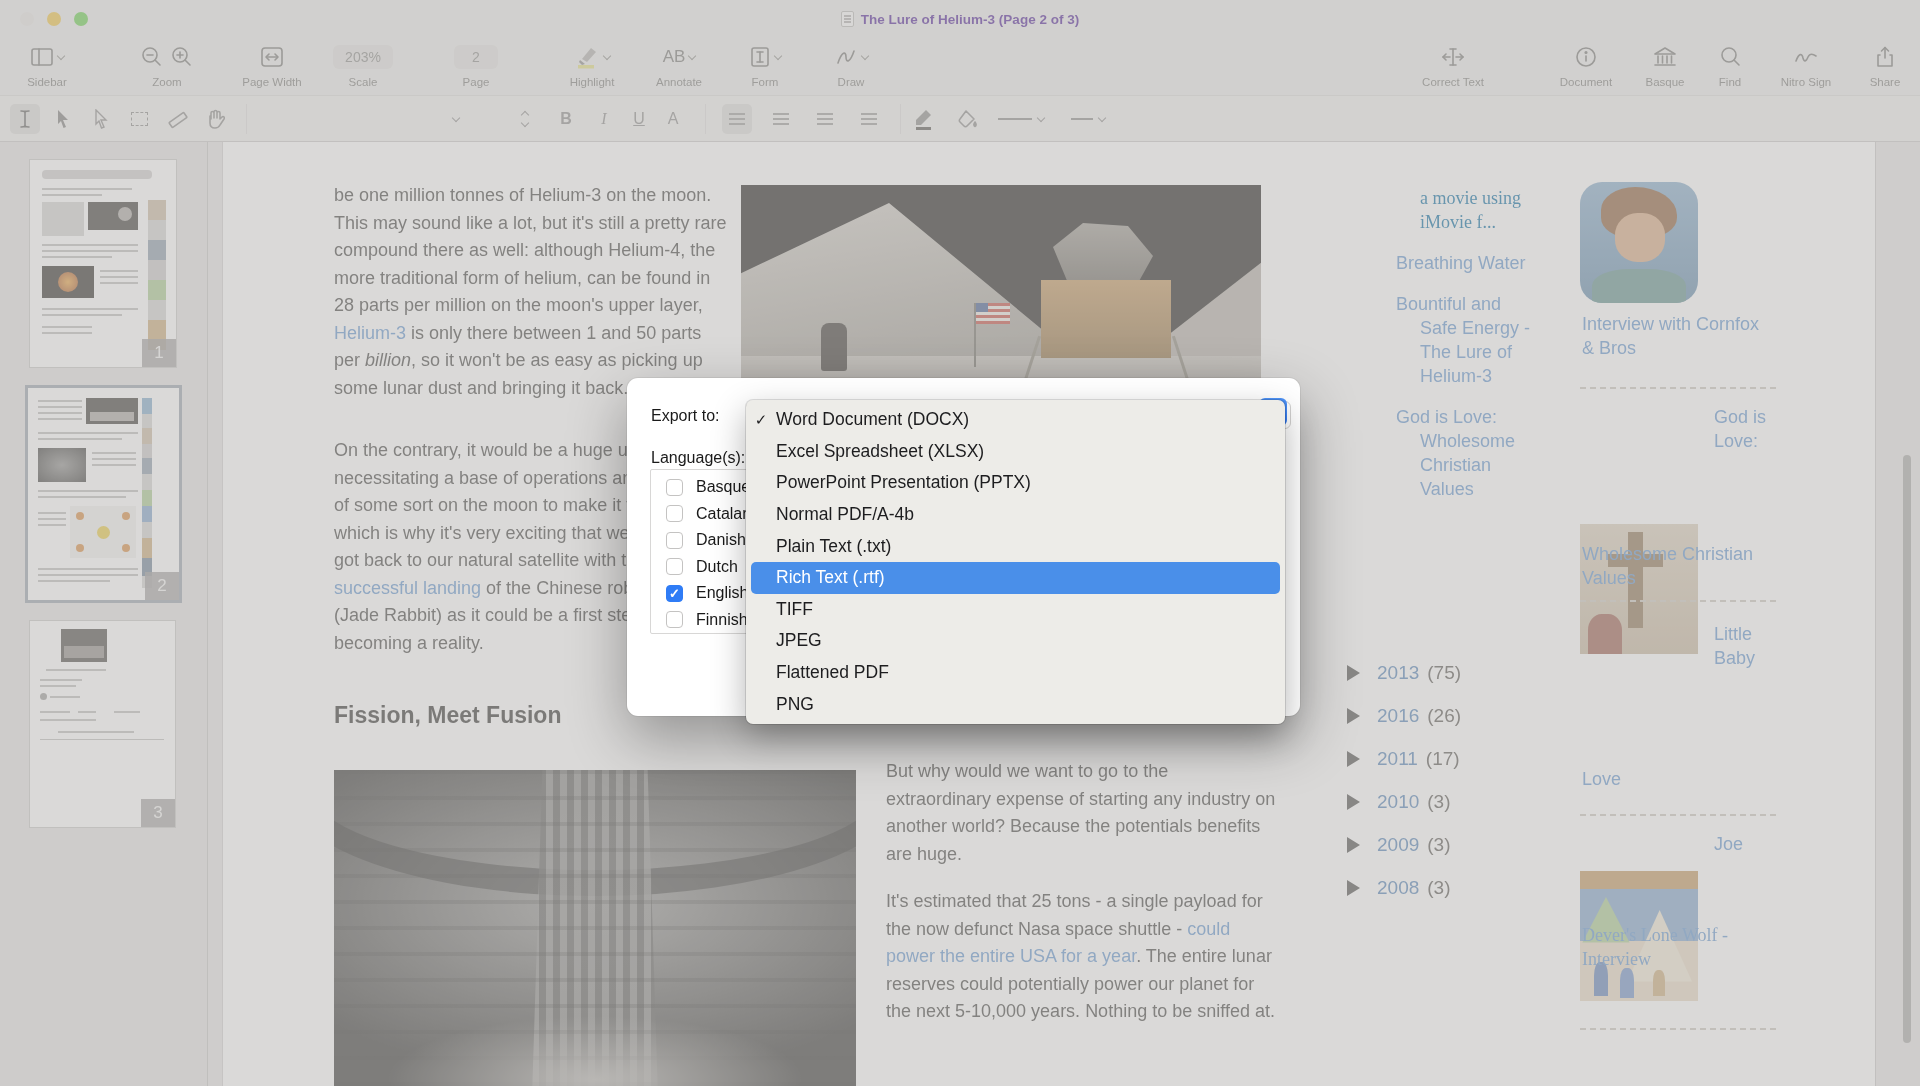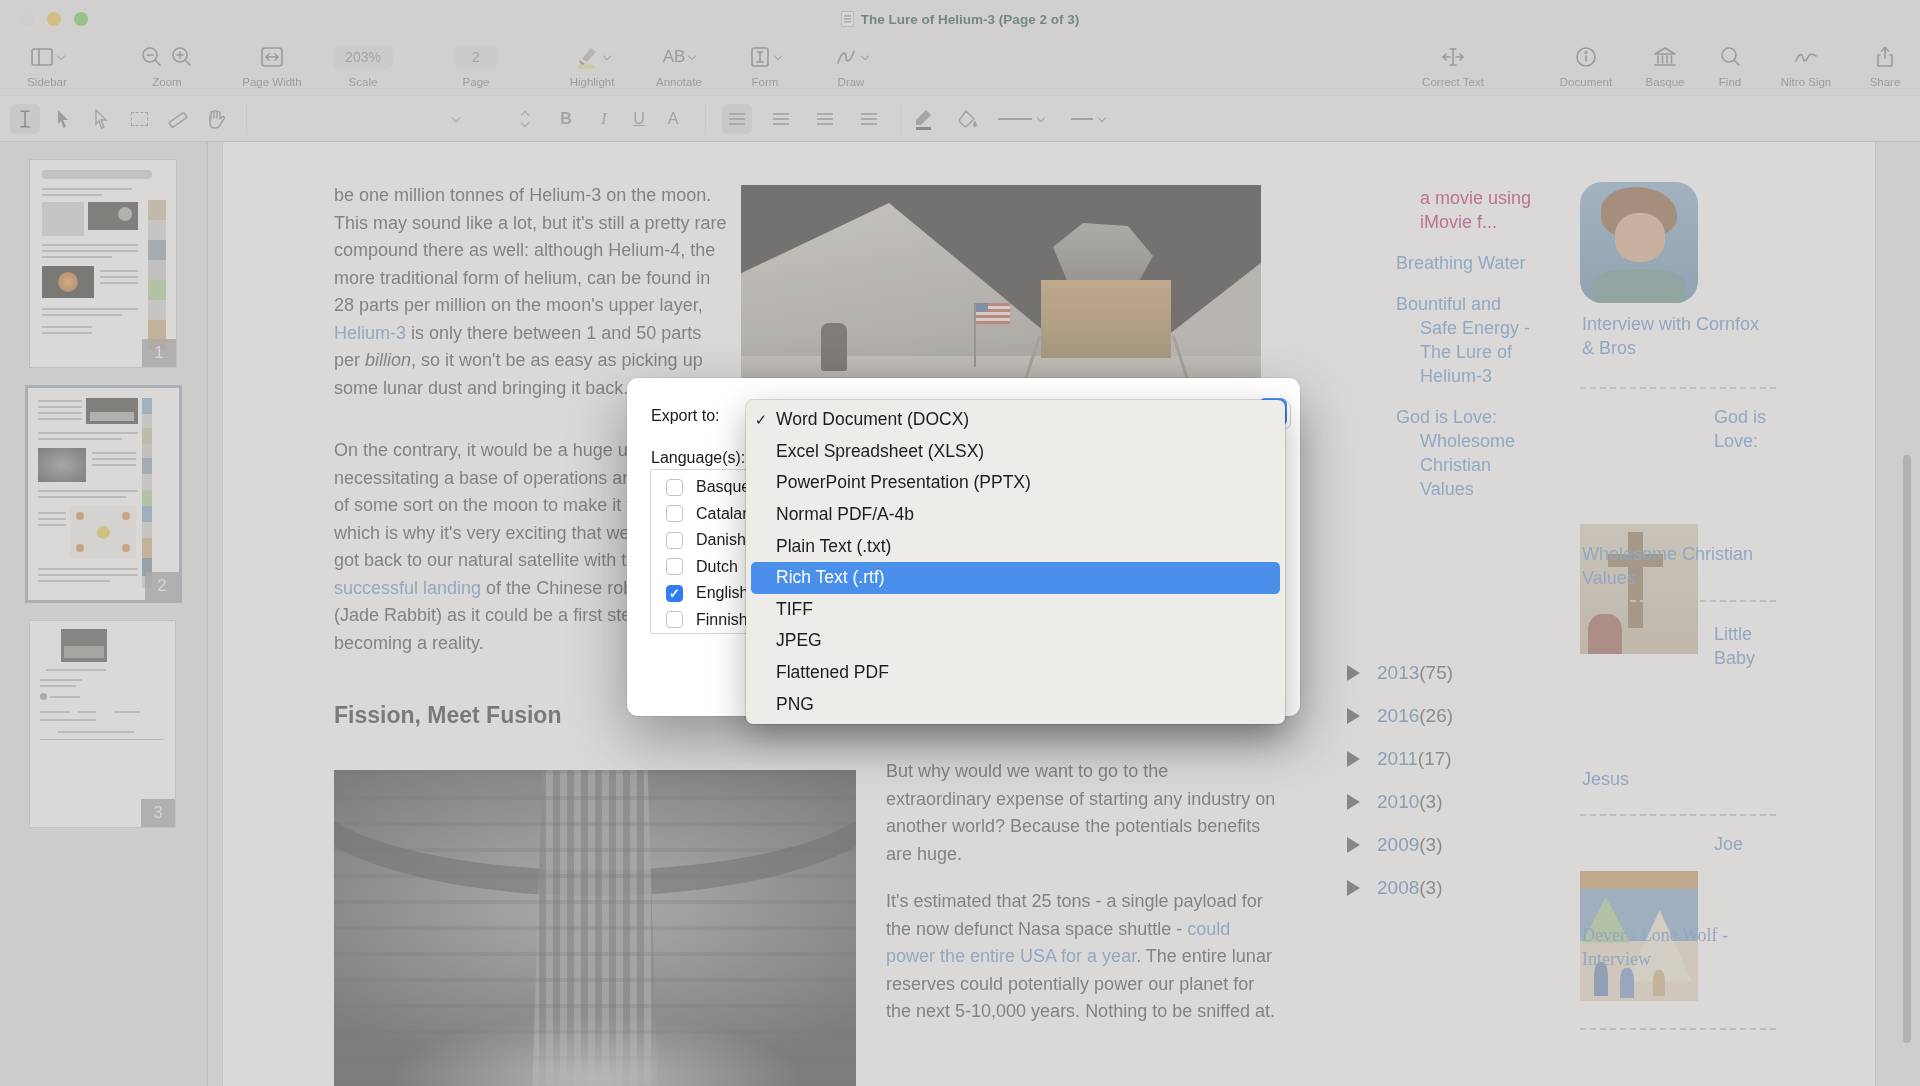--- a/index.html
+++ b/index.html
@@ -7,21 +7,21 @@
     font-family:"Liberation Sans", sans-serif; }
   #stage { position:relative; width:1920px; height:1086px; overflow:hidden; background:#ECECEB; }
   .abs { position:absolute; }
 
   
   #titlebar { left:0; top:0; width:1920px; height:38px; background:#ECECEA; }
   .tl { width:14px; height:14px; border-radius:50%; top:12px; }
   #title-wrap { left:0; top:0; width:1920px; height:38px; display:flex; align-items:center; justify-content:center; gap:7px; }
   #doc-icon { width:13px; height:16px; background:#FBFBFA; border:1px solid #B9B8B7; border-radius:2px; position:relative; }
   #doc-icon::after { content:""; position:absolute; left:2px; top:3px; width:7px; height:1.5px; background:#AFAEAD; box-shadow:0 3px 0 #AFAEAD, 0 6px 0 #AFAEAD; }
-  #win-title { font-size:13.5px; font-weight:700; color:#14532d; }
+  #win-title { font-size:13.5px; font-weight:700; color:#4c1d95; }
 
   
   #toolbar { left:0; top:38px; width:1920px; height:58px; background:#ECECEA; border-bottom:1px solid #DCDBDA; }
   .titem { position:absolute; top:2px; width:110px; display:flex; flex-direction:column; align-items:center; }
   .ticon { height:34px; display:flex; align-items:center; justify-content:center; gap:4px; color:#757573; }
   .tlabel { font-size:11.5px; color:#7A7A78; margin-top:2px; white-space:nowrap; }
   .chev { width:6px; height:6px; border-right:1.5px solid #8A8A88; border-bottom:1.5px solid #8A8A88; transform:rotate(45deg); margin-top:-3px; }
   .valbox { background:#E2E1DF; border-radius:6px; color:#8A8A88; font-size:14px; padding:4px 12px; }
   svg.ic { stroke:#757573; fill:none; stroke-width:1.6; stroke-linecap:round; stroke-linejoin:round; }
 
@@ -66,24 +66,24 @@
   
   #reactor-img { position:absolute; left:111px; top:628px; width:522px; height:316px; overflow:hidden;
     background:radial-gradient(ellipse 70% 55% at 50% 42%, #9C9C9A 0%, #6E6E6C 45%, #343432 100%); }
   .r-col { position:absolute; left:38%; top:0; width:24%; height:100%;
     background:repeating-linear-gradient(90deg,#8E8E8C 0 7px,#5A5A58 7px 14px); clip-path:polygon(8% 0,92% 0,100% 100%,0 100%); opacity:.85; }
   .r-ring { position:absolute; left:-10%; top:-30%; width:120%; height:70%; border-radius:50%; border:26px solid rgba(30,30,28,.55); }
   .r-floor { position:absolute; left:10%; bottom:-18%; width:80%; height:40%; border-radius:50%; background:radial-gradient(#B5B3AF 0%, rgba(120,118,114,0) 70%); }
   .r-grid { position:absolute; inset:0; background:repeating-linear-gradient(to bottom, rgba(40,40,38,.25) 0 4px, transparent 4px 26px); }
   .pagelinks { position:absolute; left:1173px; top:44px; width:140px; font-size:18px; line-height:24px; }
   .pagelinks .li { padding-left:24px; text-indent:-24px; margin-bottom:17px; color:#5E93CF; overflow-wrap:anywhere; }
-  .pagelinks .li.cont { text-indent:0; color:#be185d; }
+  .pagelinks .li.cont { text-indent:0; color:#0369a1;font-family:Liberation Serif, serif; }
   .yearrow { position:absolute; left:1124px; display:flex; align-items:center; font-size:19px; }
   .ytri { width:0; height:0; border-left:13px solid #4A4A48; border-top:8px solid transparent; border-bottom:8px solid transparent; margin-right:17px; }
-  .yyear { color:#4E7FB5; margin-right:0; }
+  .yyear { color:#4E7FB5; margin-right:8px; }
   .ycount { color:#55534F; }
   .card-img { position:absolute; border-radius:0; overflow:hidden; }
   .rounded { border-radius:22px; }
   .cap { position:absolute; font-size:18px; line-height:24px; color:#5E93CF; }
   .dashline { position:absolute; width:196px; border-top:2px dashed #CBC5BC; }
 
   
   .ocean { background:linear-gradient(#83A9C9,#5E87A8); position:relative; }
   .ocean .hair { position:absolute; left:18%; top:4%; width:64%; height:42%; background:#8A5A33; border-radius:45% 55% 40% 40%; }
   .ocean .face { position:absolute; left:30%; top:26%; width:42%; height:40%; background:#D8A77E; border-radius:45%; }
@@ -560,21 +560,21 @@
     <div class="card-img nativity" style="left:1357px; top:478px; width:118px; height:130px;">
         <div class="band"></div>
         <div class="sky"></div>
         <div class="hill"></div>
         <div class="tent"></div>
         <div class="f1"></div>
         <div class="f2"></div>
         <div class="f3"></div>
       </div>
     <div class="cap" style="left:1491px; top:480px; width:80px;">Little Baby</div>
-    <div class="cap" style="left:1359px; top:625px; width:190px;">Jesus</div>
+    <div class="cap" style="left:1359px; top:625px; width:190px;">Love</div>
     <div class="dashline" style="left:1357px; top:672px;"></div>
 
     <div class="cap" style="left:1491px; top:690px; width:80px;">Joe</div>
     <div class="cap" style="left:1359px; top:781px; width:190px;font-family:Liberation Serif, serif;">Dever's Lone Wolf - Interview</div>
     <div class="dashline" style="left:1357px; top:886px;"></div>
 
   </div>
 
   <div class="abs" id="vscroll"></div>
 

